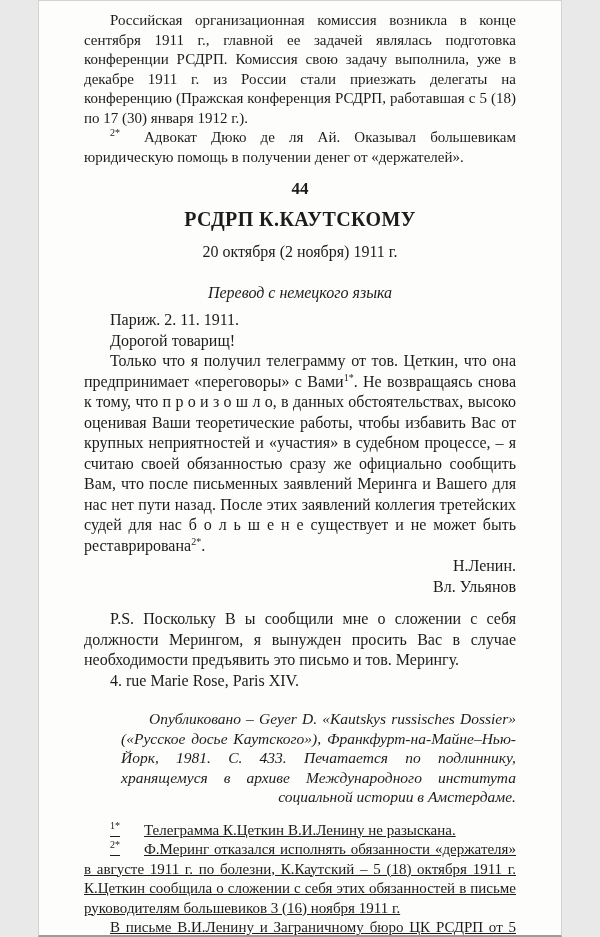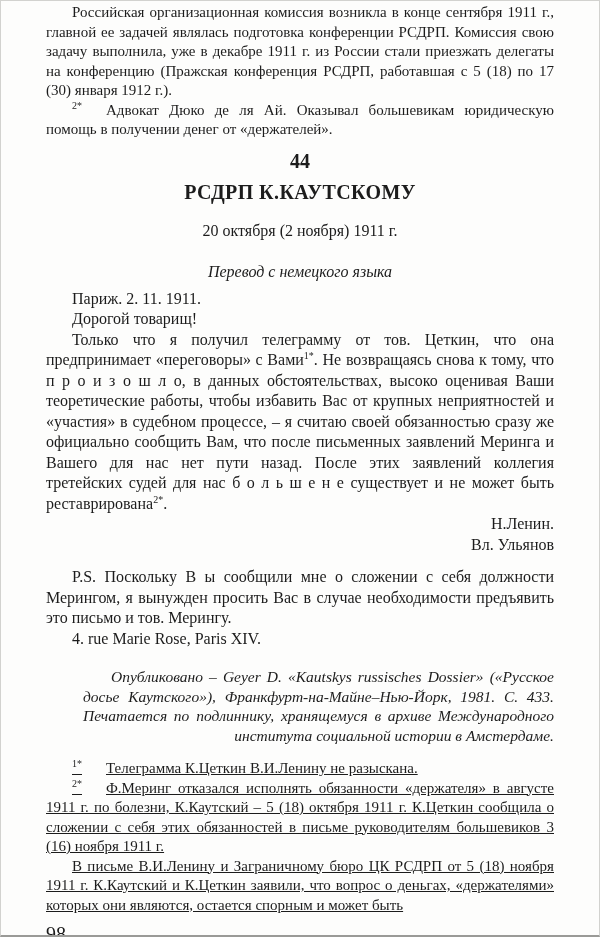--- a/index.html
+++ b/index.html
@@ -1,58 +1,58 @@
 <!DOCTYPE html>
 <html lang="ru"><head>
 <meta charset="utf-8">
 <style>
   html, body { margin: 0; padding: 0; background: #e9e9e9; }
   .page {
     position: relative;
-    width: 600px;
+    width: 524px;
     height: 937px;
     margin: 0 auto;
     background: #fdfdfc;
     border: 1px solid #d2d2cf;
     border-bottom: 2px solid #9a9a97;
     box-sizing: border-box;
-    padding: 0 45px 0 45px;
+    padding: 8px 45px 0 45px;
     overflow: hidden;
     color: #1c1c1c;
     font-family: "Liberation Serif", "DejaVu Serif", serif;
   }
   p { margin: 0; }
   .just   { text-align: justify; }
   .indent { text-indent: 26px; }
   .small  { font-size: 15px; line-height: 19.5px; }
   .body   { font-size: 16px; line-height: 20.5px; }
   sup.fnmark {
     font-size: 10px;
     line-height: 0;
     vertical-align: super;
   }
   .fnhead { text-indent: 26px; }
   .fnhead sup.fnmark { margin-right: 24px; }
   .doc-num {
     margin-top: 12px;
     text-align: center;
     font-weight: bold;
-    font-size: 20px;
+    font-size: 17px;
     line-height: 19px;
   }
   .doc-title {
     margin: 10px 0 0 0;
     text-align: center;
     font-weight: bold;
     font-size: 20px;
     line-height: 23px;
     letter-spacing: 0.4px;
   }
   .doc-date {
-    margin-top: 17px;
+    margin-top: 11px;
     text-align: center;
     font-size: 16px;
     line-height: 19px;
   }
   .doc-translation {
     margin-top: 22px;
     text-align: center;
     font-style: italic;
     font-size: 16px;
     line-height: 19px;

